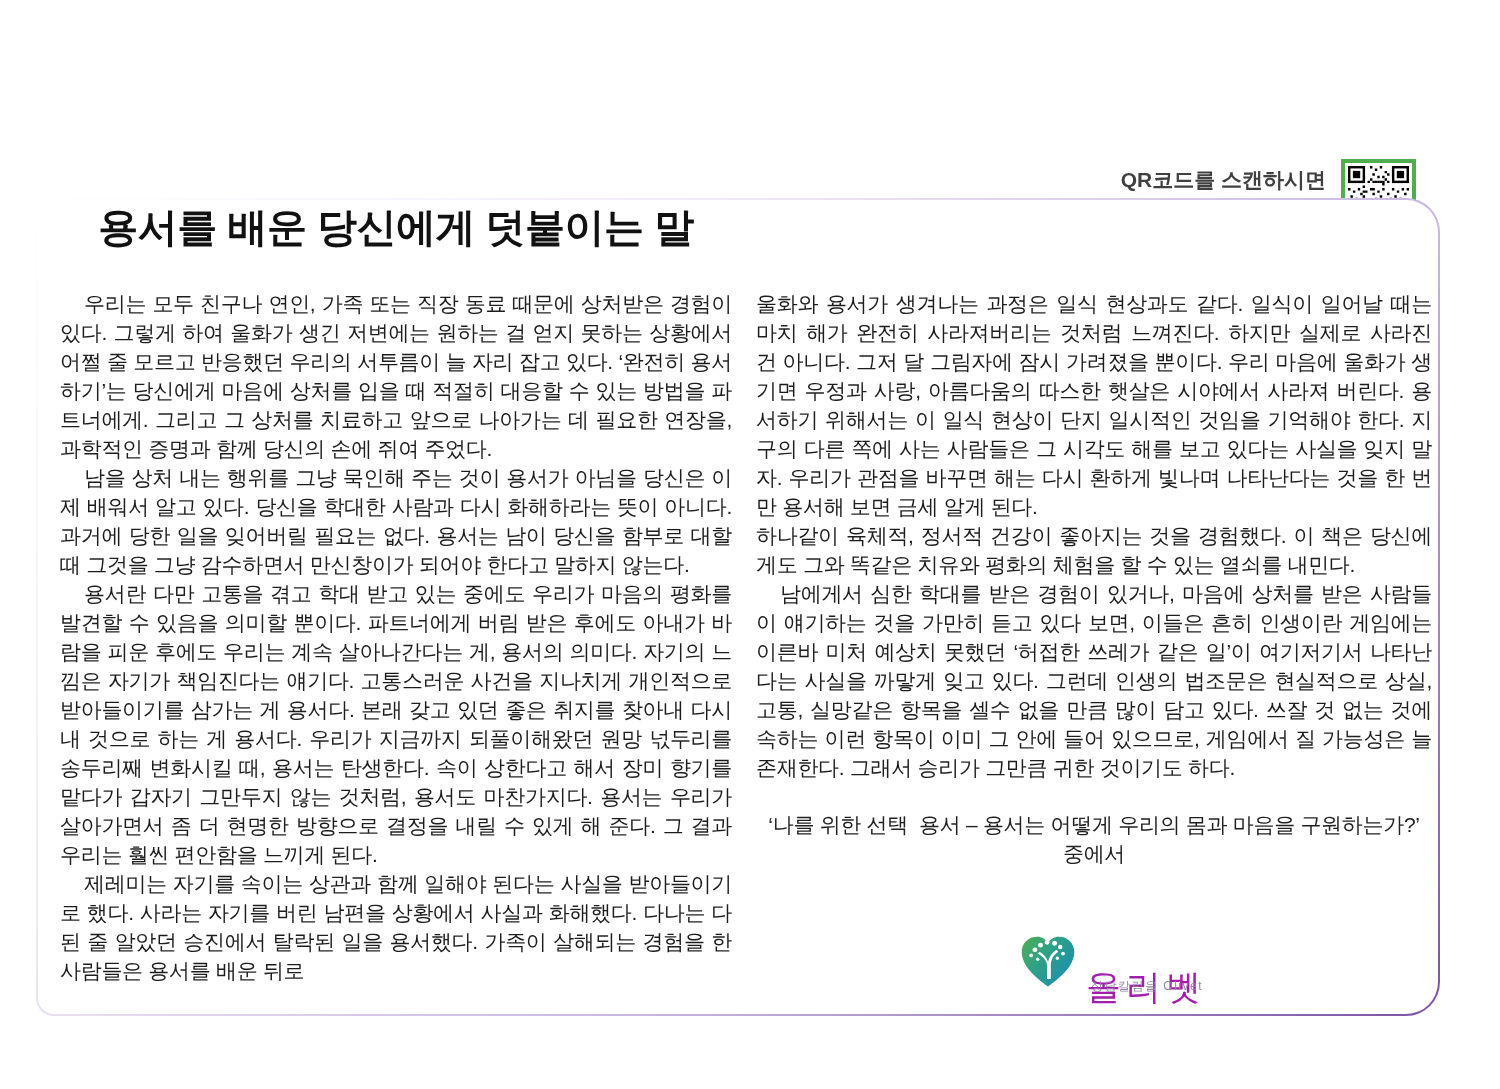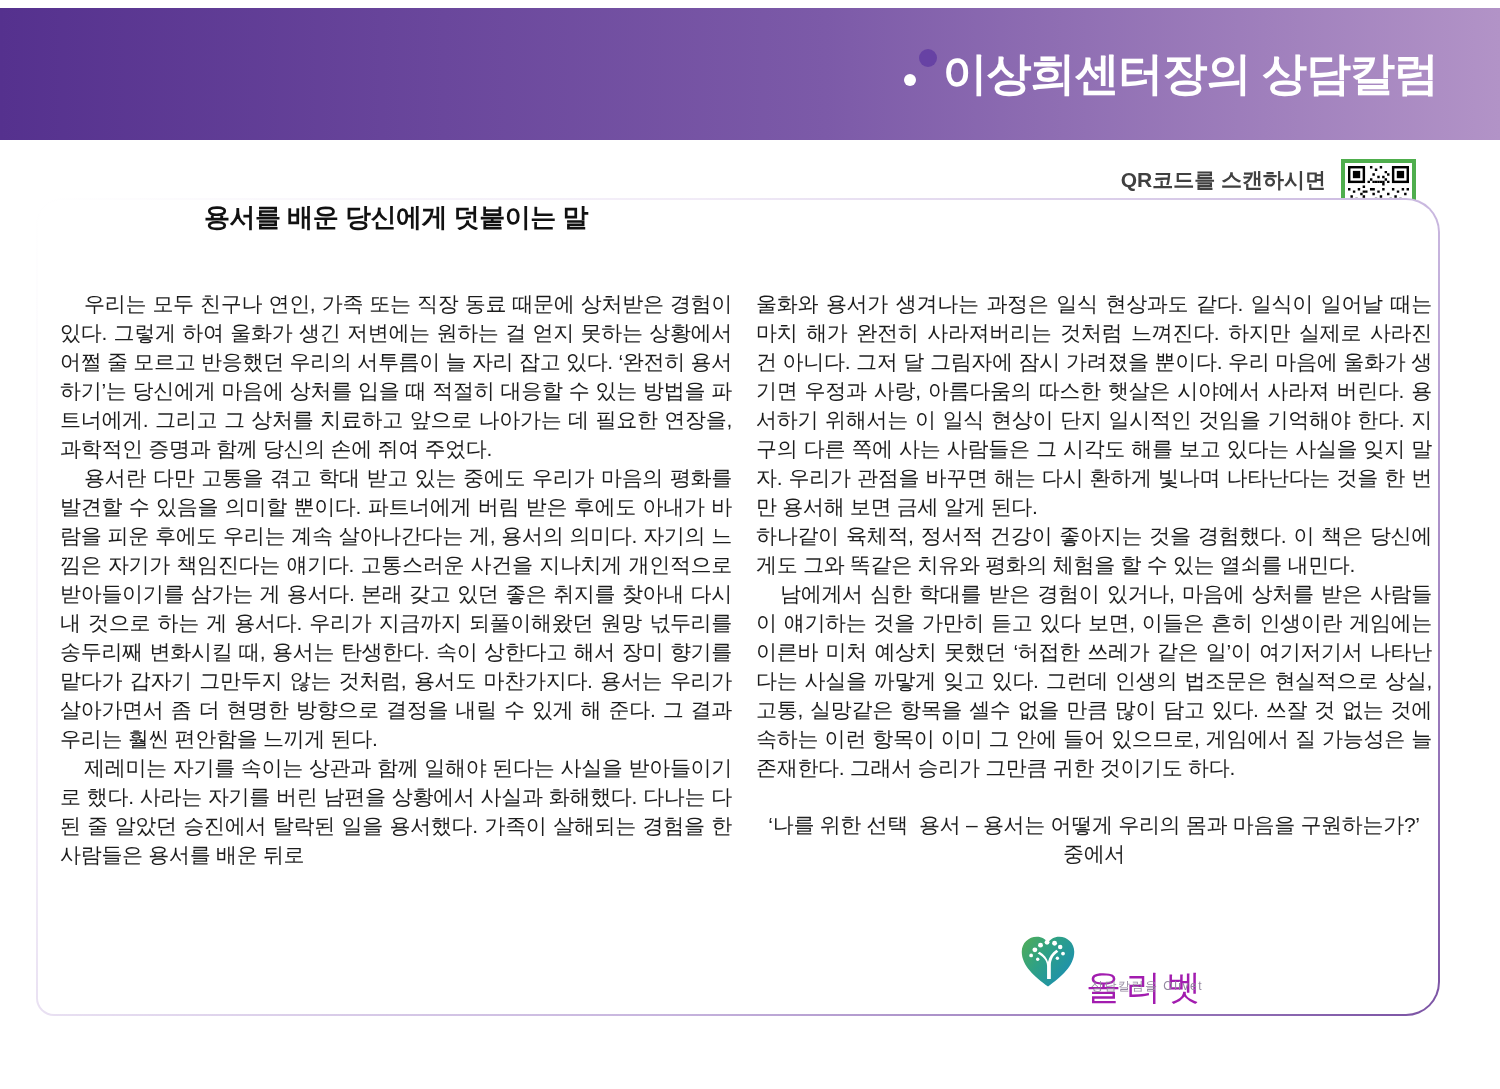--- a/index.html
+++ b/index.html
@@ -45,21 +45,21 @@
     background:linear-gradient(135deg,#ffffff 0%,#f1ebf7 30%,#c7b5de 65%,#7b53a4 100%);
   }
   .content-box-inner{
     position:absolute;left:2px;top:2px;right:2px;bottom:2px;
     background:#ffffff;border-radius:24px 32px 32px 16px;
   }
 
   
   .article-title{
     position:absolute;left:60px;top:200px;width:672px;
-    text-align:center;font-size:26px;font-weight:800;color:#111111;
+    text-align:center;font-size:40px;font-weight:800;color:#111111;
     letter-spacing:-0.5px;margin:0;
   }
   .col{
     position:absolute;top:289px;font-size:21px;line-height:29px;color:#1c1c1c;
     text-align:justify;word-break:break-all;letter-spacing:-0.3px;
   }
   .col-left{left:60px;width:672px;}
   .col-right{left:756px;width:676px;}
   .col p{margin:0;}
   .col p.indent{text-indent:24px;}
@@ -82,25 +82,20 @@
     position:absolute;left:1184px;top:938px;font-size:23px;line-height:30px;
     color:#151515;font-weight:600;letter-spacing:0;
   }
   .contact div{white-space:nowrap;}
 </style>
 </head>
 <body>
 
 <div class="canvas">
 
-  <div class="header">
-    <span class="dot-white"></span>
-    <span class="dot-purple"></span>
-    <h1 class="header-title">이상희센터장의 상담칼럼</h1>
-  </div>
 
   <div class="qr-caption">
     <div>QR코드를 스캔하시면</div>
     <div>지난 상담칼럼을 다시보실 수 있습니다.</div>
   </div>
   <div class="qr-code">
     <svg viewBox="0 0 25 25">
       <g fill="#000000">
         <rect x="0" y="0" width="7" height="7"></rect>
           <rect x="1" y="1" width="5" height="5" fill="#fff"></rect>
@@ -123,20 +118,21 @@
   </div>
 
   <div class="content-box">
     <div class="content-box-inner"></div>
   </div>
 
   <h2 class="article-title">용서를 배운 당신에게 덧붙이는 말</h2>
 
   <div class="col col-left">
     <p class="indent">우리는 모두 친구나 연인, 가족 또는 직장 동료 때문에 상처받은 경험이 있다. 그렇게 하여 울화가 생긴 저변에는 원하는 걸 얻지 못하는 상황에서 어쩔 줄 모르고 반응했던 우리의 서투름이 늘 자리 잡고 있다. ‘완전히 용서하기’는 당신에게 마음에 상처를 입을 때 적절히 대응할 수 있는 방법을 파트너에게. 그리고 그 상처를 치료하고 앞으로 나아가는 데 필요한 연장을, 과학적인 증명과 함께 당신의 손에 쥐여 주었다.</p>
+    <p class="indent">남을 상처 내는 행위를 그냥 묵인해 주는 것이 용서가 아님을 당신은 이제 배워서 알고 있다. 당신을 학대한 사람과 다시 화해하라는 뜻이 아니다. 과거에 당한 일을 잊어버릴 필요는 없다. 용서는 남이 당신을 함부로 대할 때 그것을 그냥 감수하면서 만신창이가 되어야 한다고 말하지 않는다.</p>
     <p class="indent">용서란 다만 고통을 겪고 학대 받고 있는 중에도 우리가 마음의 평화를 발견할 수 있음을 의미할 뿐이다. 파트너에게 버림 받은 후에도 아내가 바람을 피운 후에도 우리는 계속 살아나간다는 게, 용서의 의미다. 자기의 느낌은 자기가 책임진다는 얘기다. 고통스러운 사건을 지나치게 개인적으로 받아들이기를 삼가는 게 용서다. 본래 갖고 있던 좋은 취지를 찾아내 다시 내 것으로 하는 게 용서다. 우리가 지금까지 되풀이해왔던 원망 넋두리를 송두리째 변화시킬 때, 용서는 탄생한다. 속이 상한다고 해서 장미 향기를 맡다가 갑자기 그만두지 않는 것처럼, 용서도 마찬가지다. 용서는 우리가 살아가면서 좀 더 현명한 방향으로 결정을 내릴 수 있게 해 준다. 그 결과 우리는 훨씬 편안함을 느끼게 된다.</p>
     <p class="indent">제레미는 자기를 속이는 상관과 함께 일해야 된다는 사실을 받아들이기로 했다. 사라는 자기를 버린 남편을 상황에서 사실과 화해했다. 다나는 다 된 줄 알았던 승진에서 탈락된 일을 용서했다. 가족이 살해되는 경험을 한 사람들은 용서를 배운 뒤로</p>
   </div>
 
   <div class="col col-right">
     <p>울화와 용서가 생겨나는 과정은 일식 현상과도 같다. 일식이 일어날 때는 마치 해가 완전히 사라져버리는 것처럼 느껴진다. 하지만 실제로 사라진 건 아니다. 그저 달 그림자에 잠시 가려졌을 뿐이다. 우리 마음에 울화가 생기면 우정과 사랑, 아름다움의 따스한 햇살은 시야에서 사라져 버린다. 용서하기 위해서는 이 일식 현상이 단지 일시적인 것임을 기억해야 한다. 지구의 다른 쪽에 사는 사람들은 그 시각도 해를 보고 있다는 사실을 잊지 말자. 우리가 관점을 바꾸면 해는 다시 환하게 빛나며 나타난다는 것을 한 번만 용서해 보면 금세 알게 된다.</p>
     <p>하나같이 육체적, 정서적 건강이 좋아지는 것을 경험했다. 이 책은 당신에게도 그와 똑같은 치유와 평화의 체험을 할 수 있는 열쇠를 내민다.</p>
     <p class="indent">남에게서 심한 학대를 받은 경험이 있거나, 마음에 상처를 받은 사람들이 얘기하는 것을 가만히 듣고 있다 보면, 이들은 흔히 인생이란 게임에는 이른바 미처 예상치 못했던 ‘허접한 쓰레가 같은 일’이 여기저기서 나타난다는 사실을 까맣게 잊고 있다. 그런데 인생의 법조문은 현실적으로 상실, 고통, 실망같은 항목을 셀수 없을 만큼 많이 담고 있다. 쓰잘 것 없는 것에 속하는 이런 항목이 이미 그 안에 들어 있으므로, 게임에서 질 가능성은 늘 존재한다. 그래서 승리가 그만큼 귀한 것이기도 하다.</p>
     <p class="citation">‘나를 위한 선택  용서 – 용서는 어떻게 우리의 몸과 마음을 구원하는가?’ 중에서</p>
   </div>

